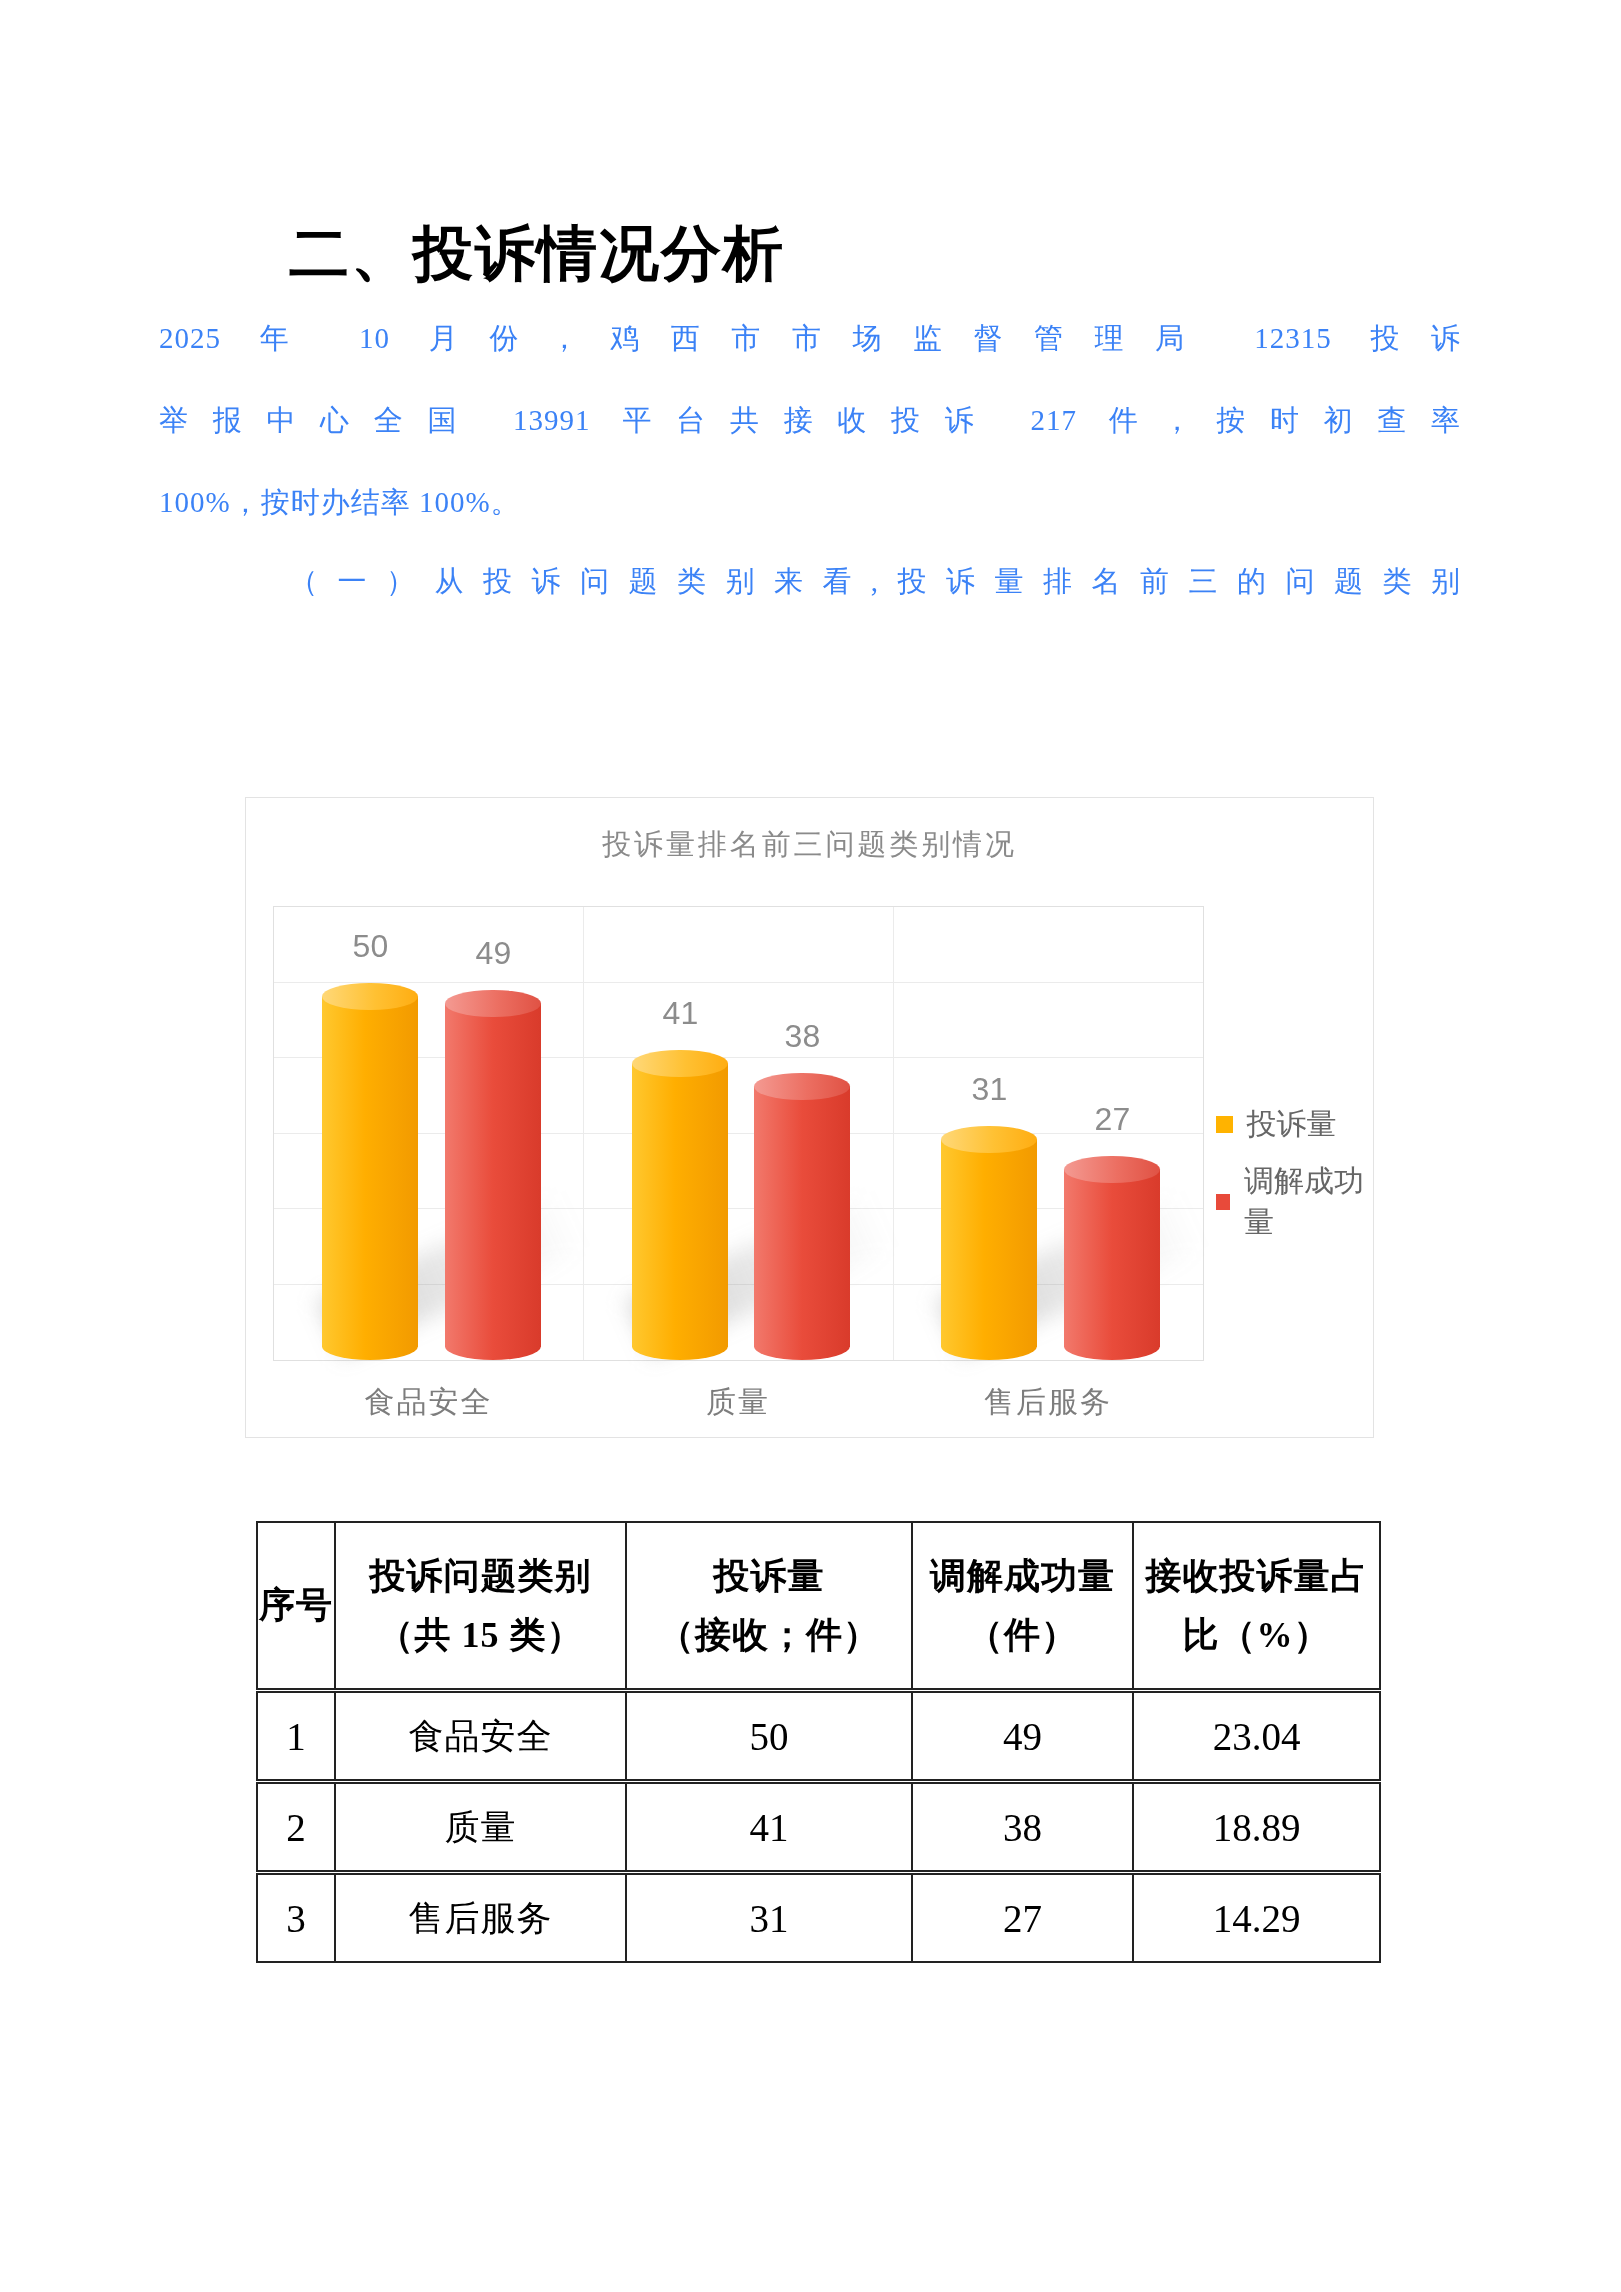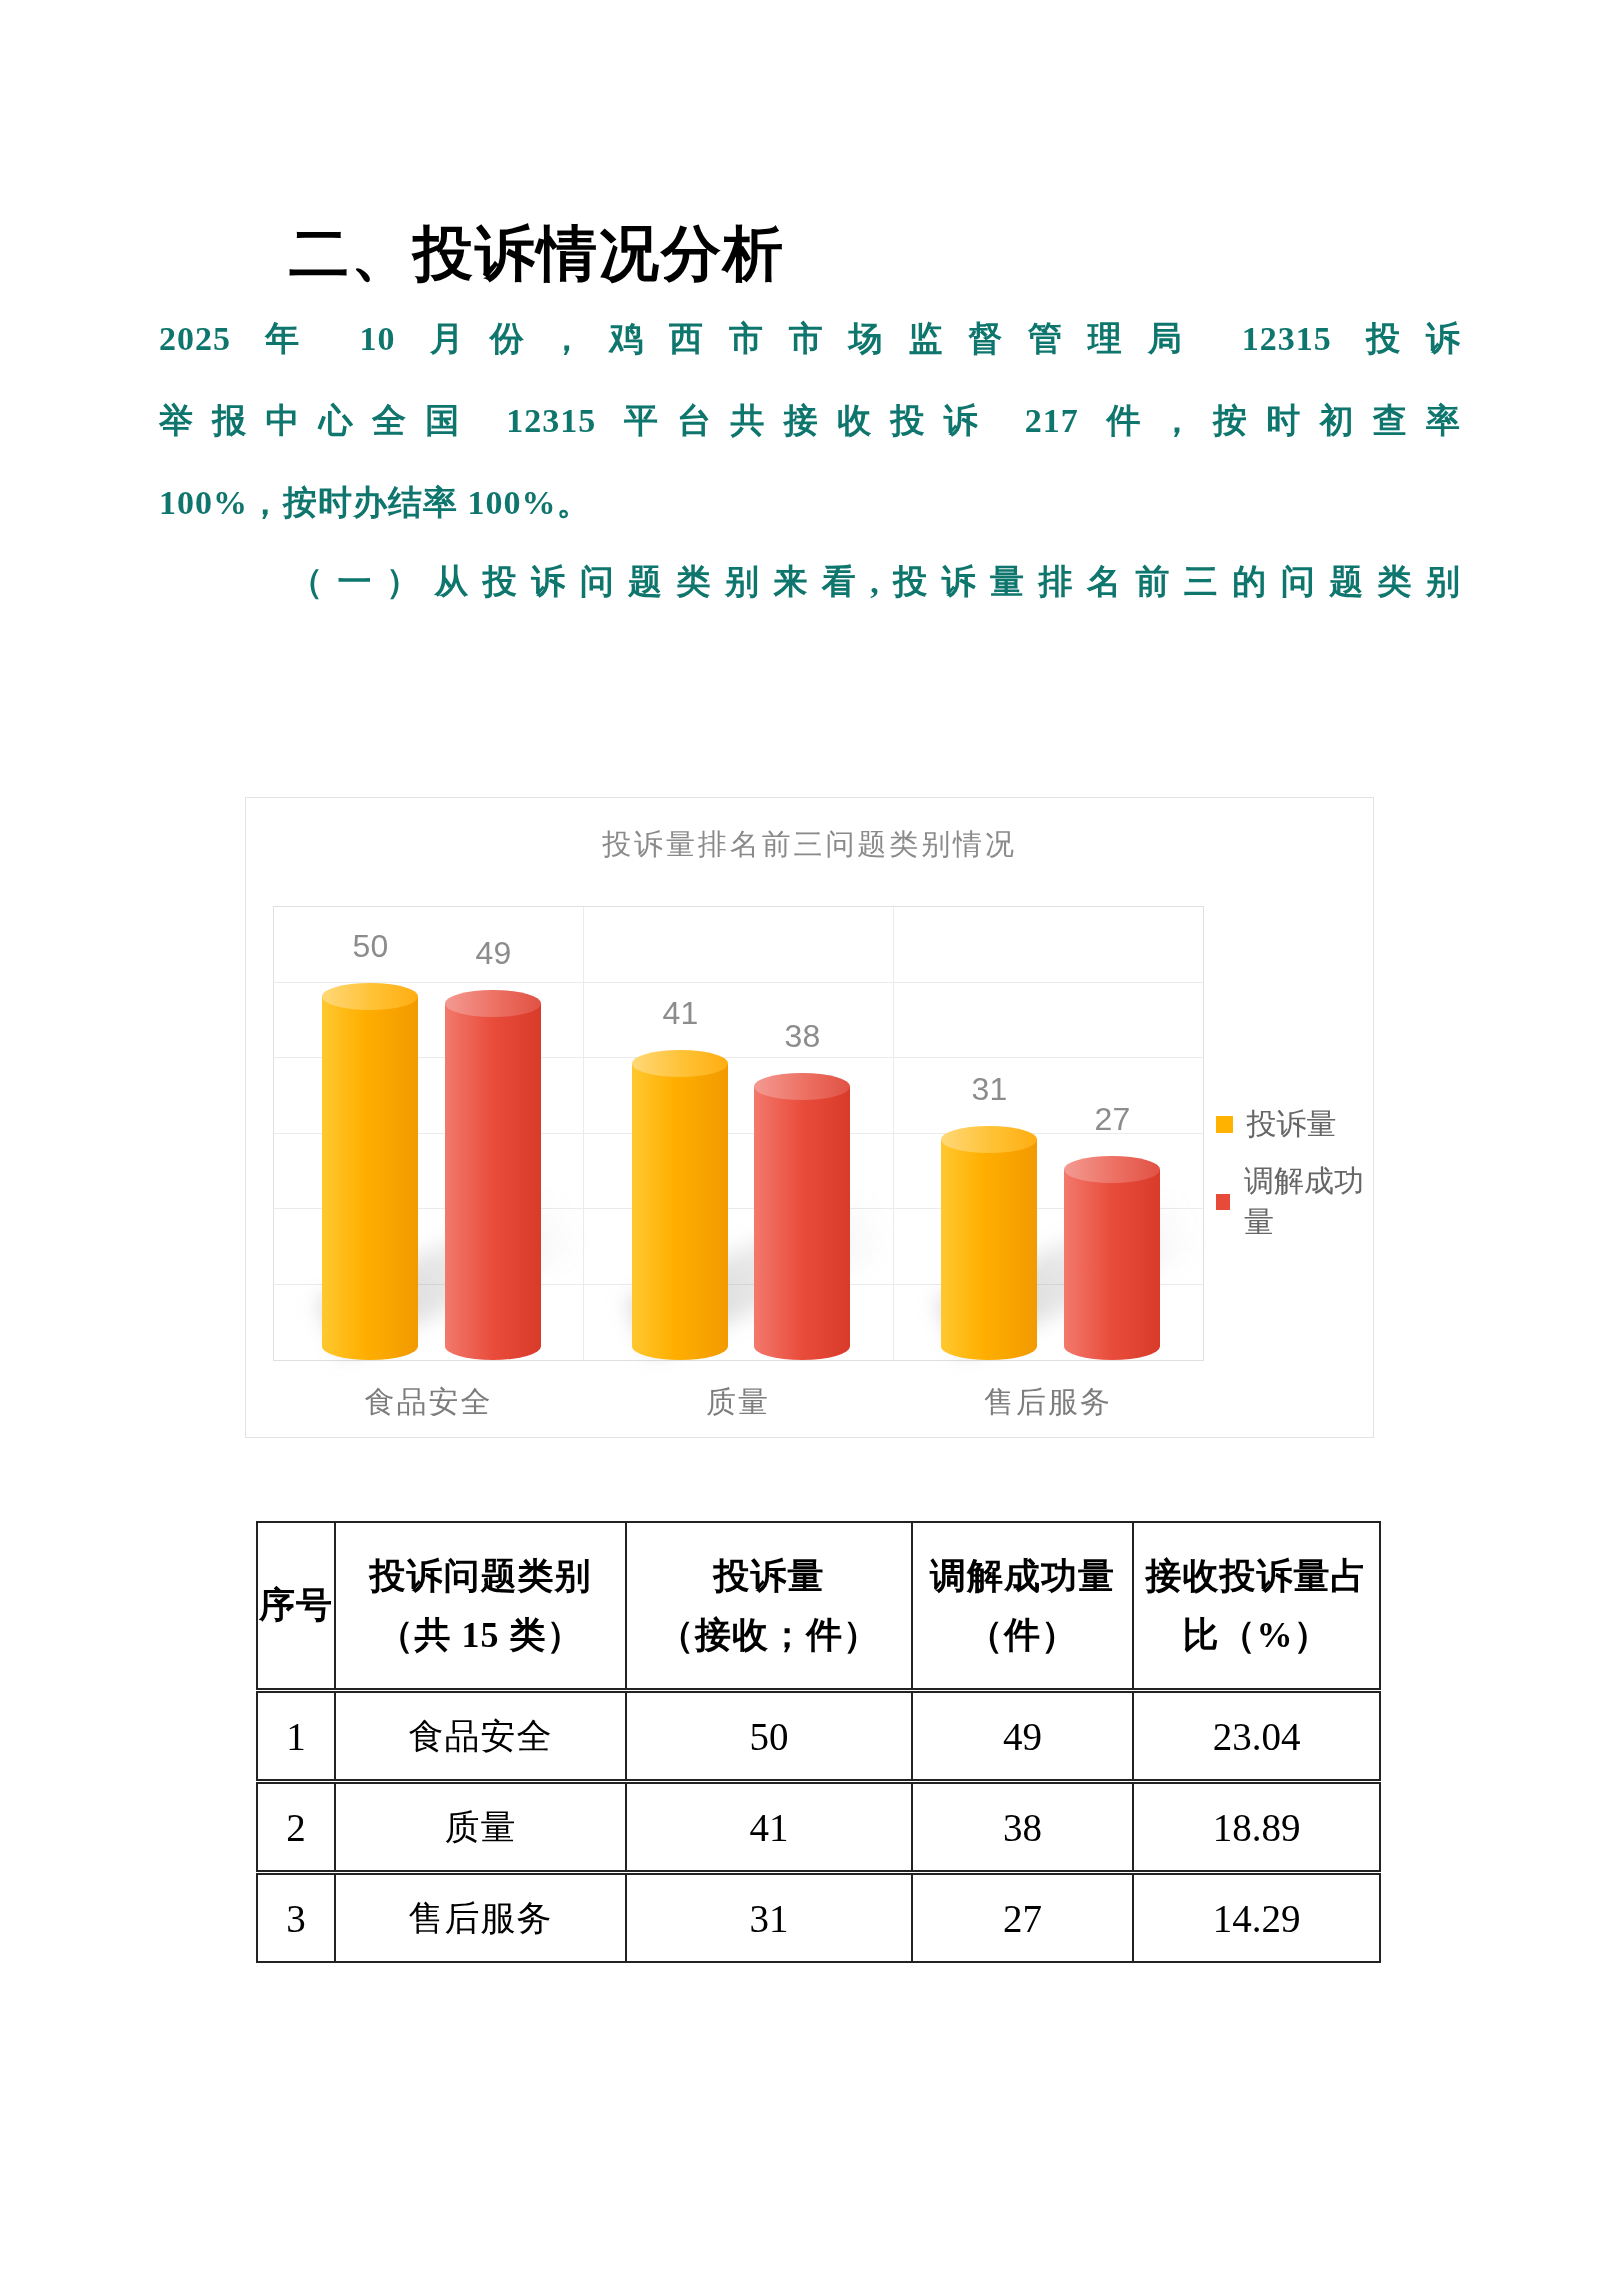--- a/index.html
+++ b/index.html
@@ -2,22 +2,22 @@
 <html><head>
 <meta charset="utf-8">
 <style>
   html,body { margin:0; padding:0; background:#ffffff; }
   .page {
     position:relative; width:1621px; height:2293px; background:#ffffff;
     font-family:"Liberation Serif", serif; color:#000; overflow:hidden;
   }
   
   .doc-line {
-    position:absolute; left:159px; width:1302px; font-size:34px; line-height:53px;
-    color:#0f766e; letter-spacing:1px;font-weight:bold;
+    position:absolute; left:159px; width:1302px; font-size:29px; line-height:53px;
+    color:#3b82f6; letter-spacing:1px;
   }
   .jline { text-align:justify; text-align-last:justify; }
   .lline { text-align:left; }
   .findent { text-indent:130px; }
   .heading {
     position:absolute; left:159px; top:214px; width:1302px;
     font-family:"Liberation Sans", sans-serif; font-weight:bold; font-size:60px;
     padding-left:130px; box-sizing:border-box; letter-spacing:2px;
   }
   
@@ -80,21 +80,21 @@
   .cat { font-size:35px; letter-spacing:1px; }
 </style>
 </head>
 <body>
 
 <div class="page">
 
   <div class="heading">二、投诉情况分析</div>
 
   <div class="doc-line jline" style="top:312px;">2025 年 10 月份，鸡西市市场监督管理局 12315 投诉</div>
-  <div class="doc-line jline" style="top:394px;">举报中心全国 12315 平台共接收投诉 217 件，按时初查率</div>
+  <div class="doc-line jline" style="top:394px;">举报中心全国 13991 平台共接收投诉 217 件，按时初查率</div>
   <div class="doc-line lline" style="top:476px;">100%，按时办结率 100%。</div>
 
   <div class="doc-line jline findent" style="top:555px;">（一）从投诉问题类别来看,投诉量排名前三的问题类别</div>
 
   <div id="chart">
     <div class="chart-title">投诉量排名前三问题类别情况</div>
     <div id="plot">
         <div class="gridline-h" style="top: 75px;"></div>
         <div class="gridline-h" style="top: 150px;"></div>
         <div class="gridline-h" style="top: 226px;"></div>

